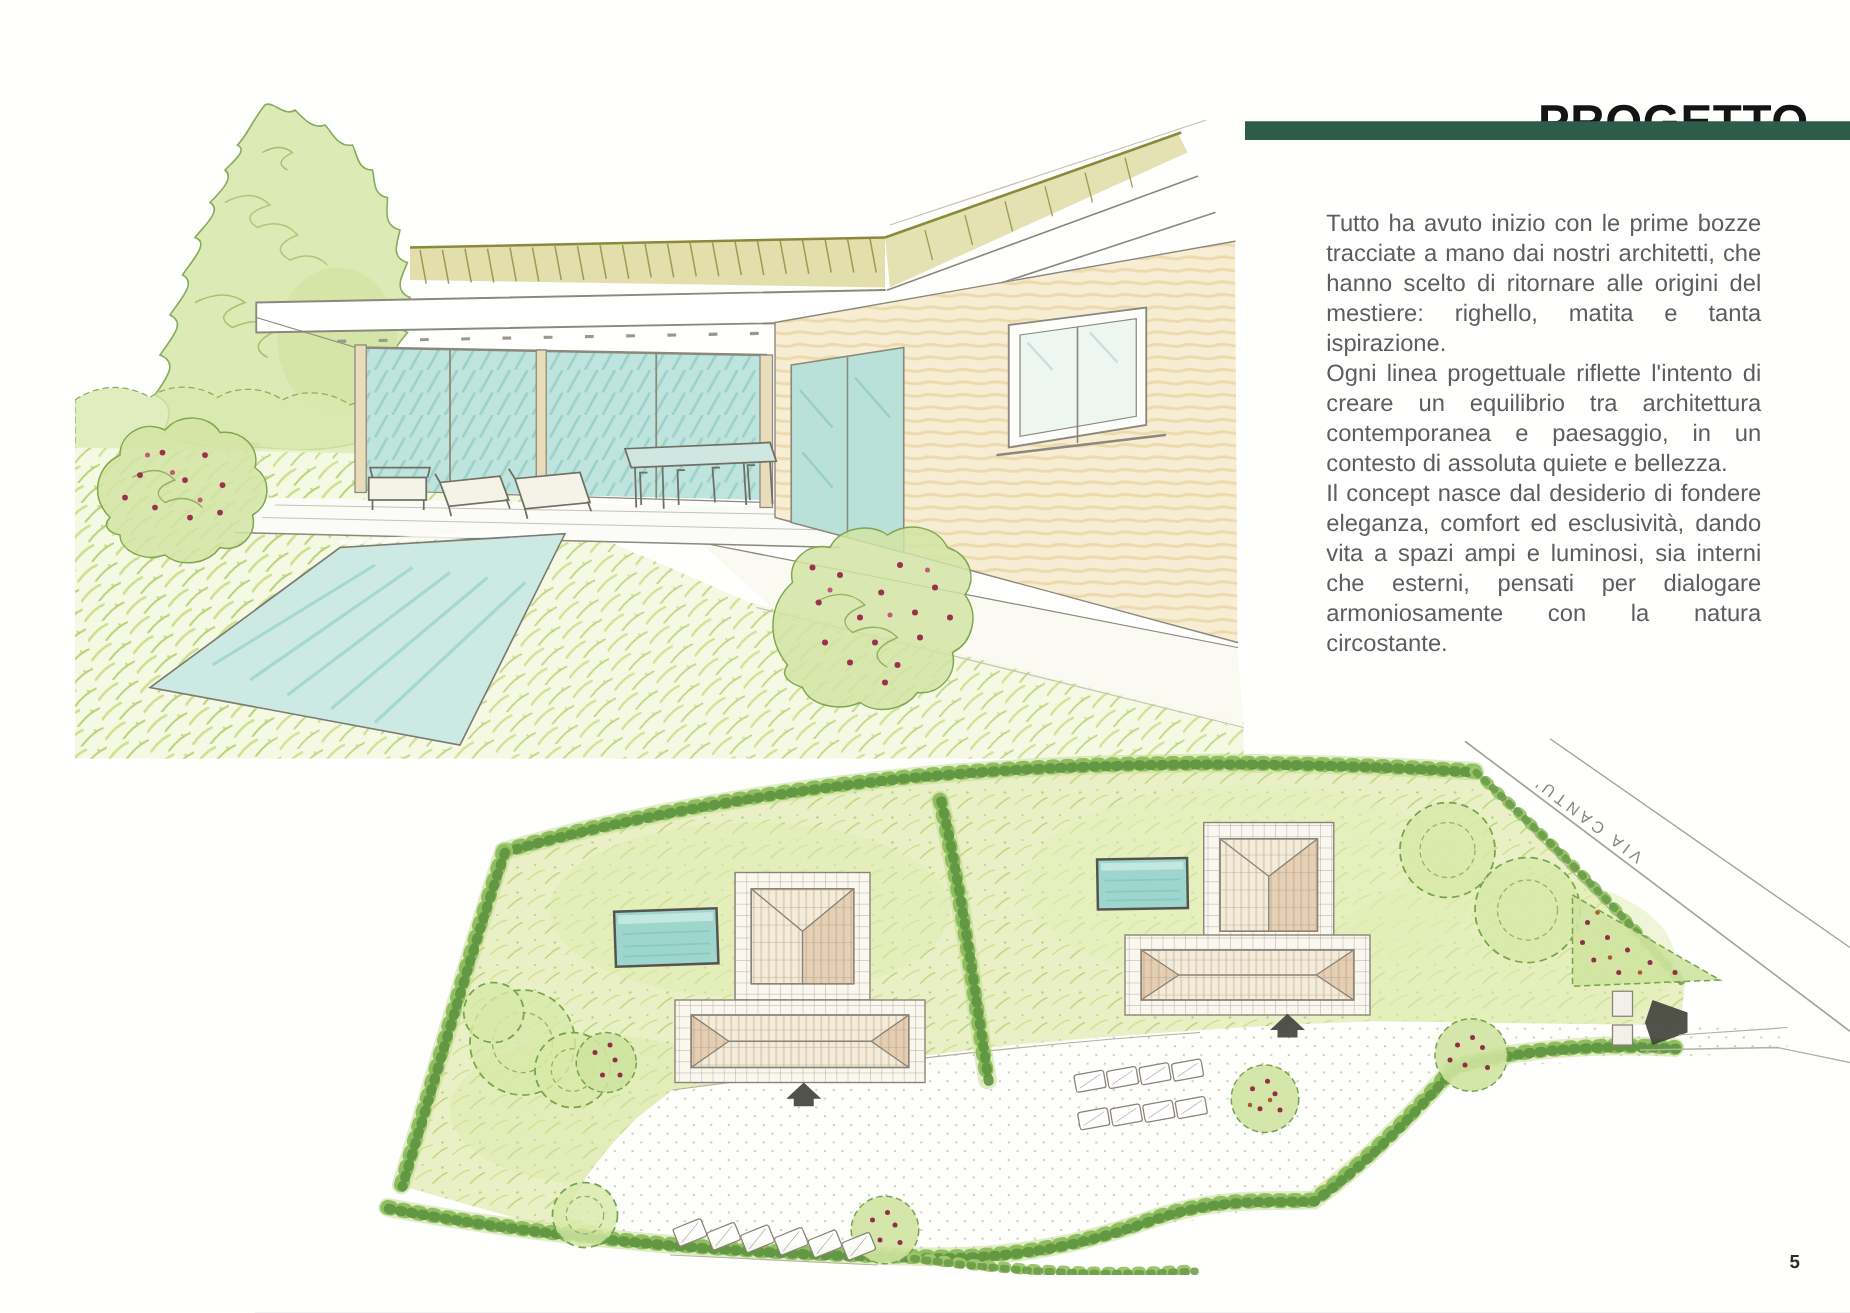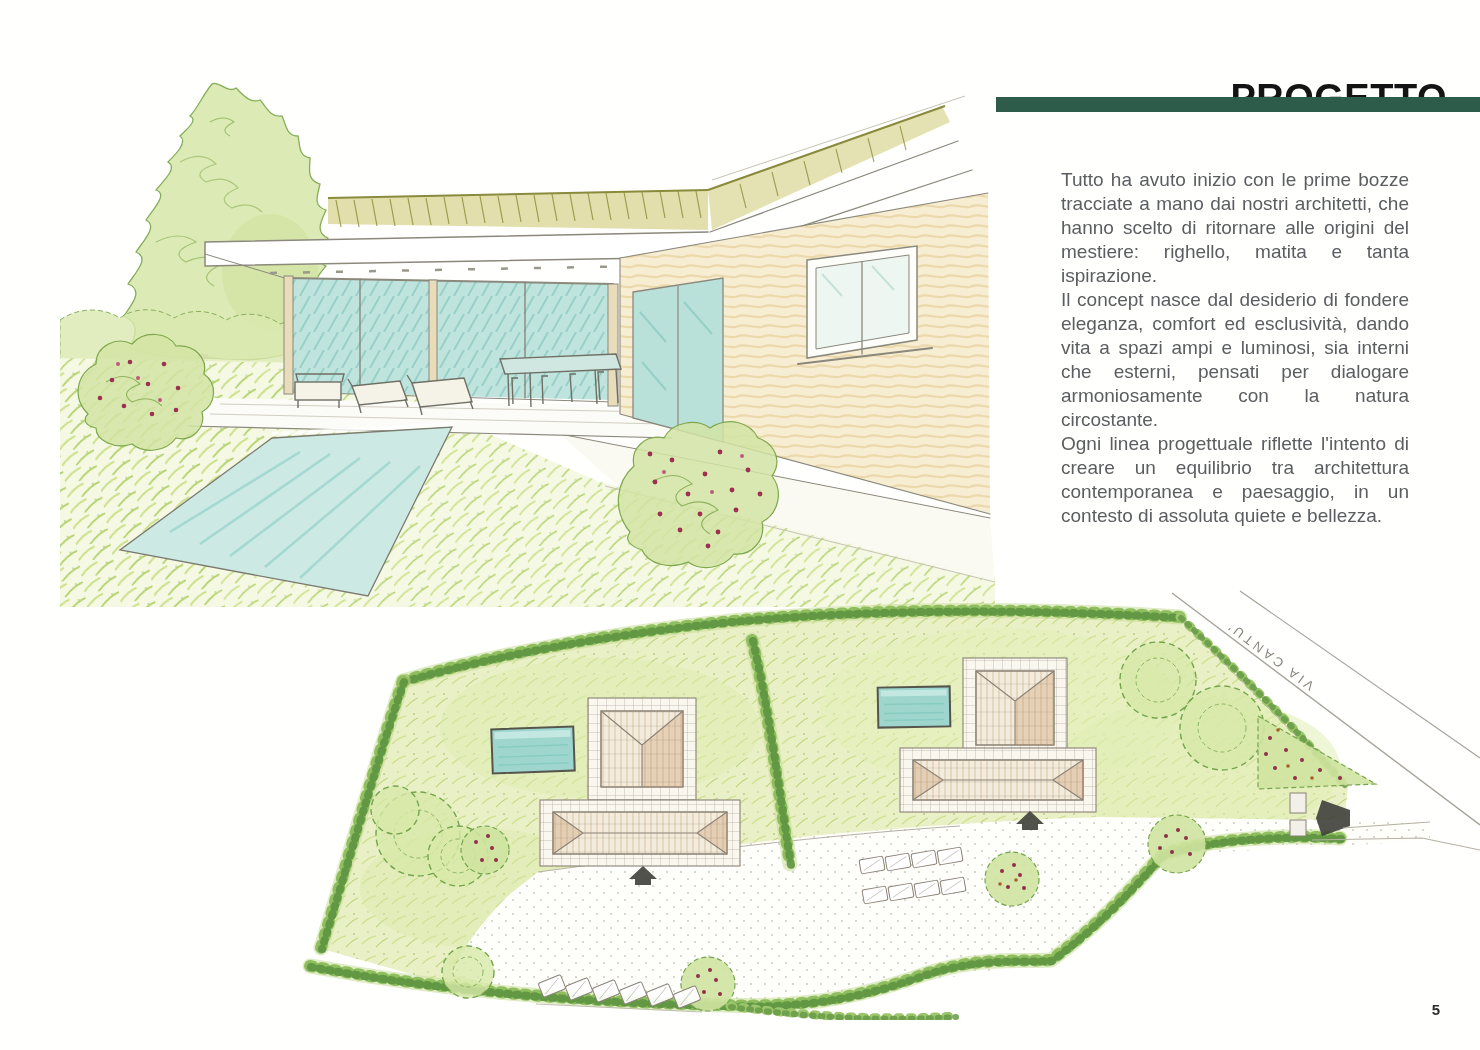--- a/index.html
+++ b/index.html
@@ -34,22 +34,22 @@
 </head>
 <body>
 
 <div class="page">
 
   <h1 class="title">PROGETTO</h1>
   <div class="accent-bar"></div>
 
   <div class="copy">
     <p>Tutto ha avuto inizio con le prime bozze tracciate a mano dai nostri architetti, che hanno scelto di ritornare alle origini del mestiere: righello, matita e tanta ispirazione.</p>
+    <p>Ogni linea progettuale riflette l'intento di creare un equilibrio tra architettura contemporanea e paesaggio, in un contesto di assoluta quiete e bellezza.</p>
     <p>Il concept nasce dal desiderio di fondere eleganza, comfort ed esclusività, dando vita a spazi ampi e luminosi, sia interni che esterni, pensati per dialogare armoniosamente con la natura circostante.</p>
-    <p>Ogni linea progettuale riflette l'intento di creare un equilibrio tra architettura contemporanea e paesaggio, in un contesto di assoluta quiete e bellezza.</p>
   </div>
 
   <svg id="fig-sketch" class="fig" width="935" height="545" viewBox="0 0 935 545">
     <defs>
       <pattern id="p1lawn" width="34" height="16" patternUnits="userSpaceOnUse" patternTransform="rotate(-10)">
         <path d="M0,14 q9,-9 18,-11" stroke="#c8df85" stroke-width="1.7" fill="none"></path>
         <path d="M14,16 q11,-10 21,-12" stroke="#aecf67" stroke-width="1.3" fill="none"></path>
         <circle cx="27" cy="5" r=".9" fill="#9dbb58" opacity=".5"></circle>
       </pattern>
       <pattern id="p1glass" width="14" height="18" patternUnits="userSpaceOnUse">

